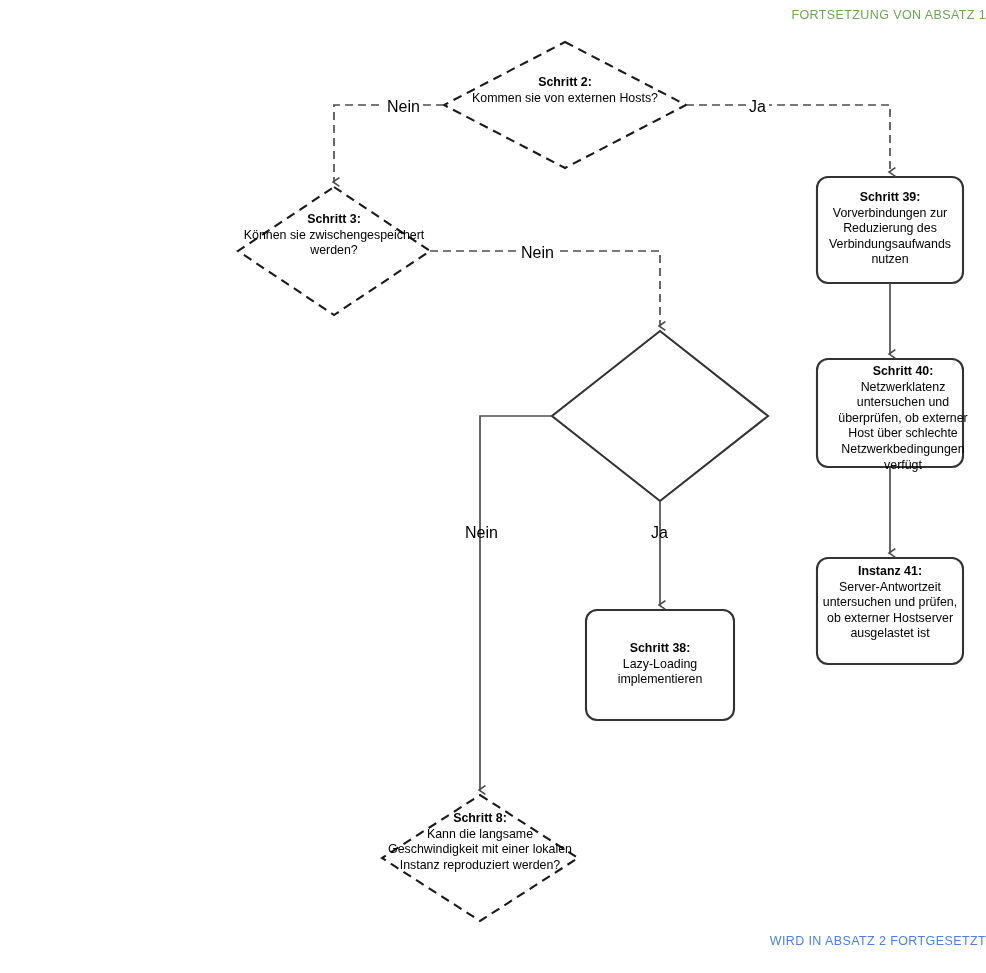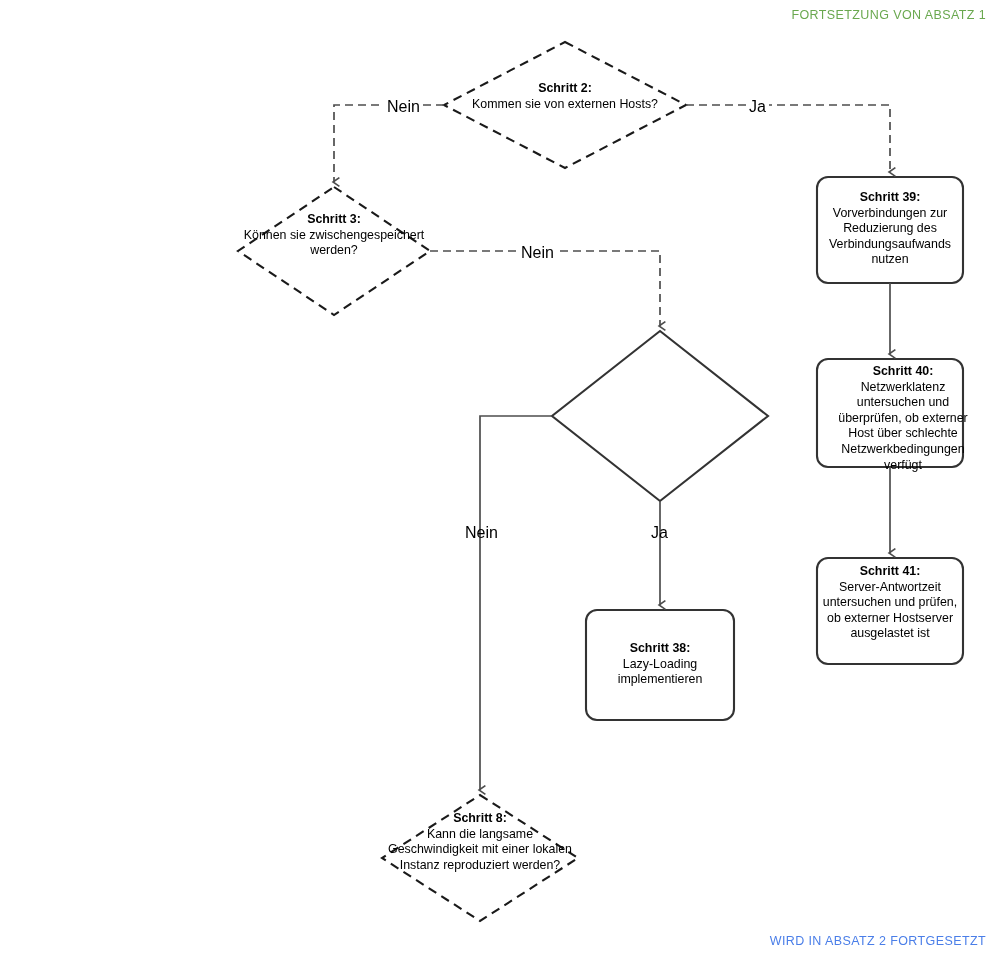--- a/index.html
+++ b/index.html
@@ -109,21 +109,21 @@
 
     <path d="M552,416 L480,416 L480,790" fill="none" stroke="#4d4d4d" stroke-width="1.7" marker-end="url(#arrowSolid)"></path>
 
     <path d="M660,501 L660,605" fill="none" stroke="#4d4d4d" stroke-width="1.7" marker-end="url(#arrowSolid)"></path>
 
     <path d="M890,283 L890,354" fill="none" stroke="#4d4d4d" stroke-width="1.7" marker-end="url(#arrowSolid)"></path>
 
     <path d="M890,467 L890,553" fill="none" stroke="#4d4d4d" stroke-width="1.7" marker-end="url(#arrowSolid)"></path>
   </svg>
 
-  <div class="node-text" style="left:465px; top:81px; width:200px;">
+  <div class="node-text" style="left:465px; top:75px; width:200px;">
     <span class="title">Schritt 2:</span>
     <span class="body">Kommen sie von externen Hosts?</span>
   </div>
 
   <div class="node-text" style="left:239px; top:212px; width:190px;">
     <span class="title">Schritt 3:</span>
     <span class="body">Können sie zwischengespeichert werden?</span>
   </div>
 
 
@@ -136,21 +136,21 @@
     <span class="title">Schritt 39:</span>
     <span class="body">Vorverbindungen zur Reduzierung des Verbindungsaufwands nutzen</span>
   </div>
 
   <div class="node-text" style="left:819px; top:364px; width:142px;padding-left:13px;">
     <span class="title">Schritt 40:</span>
     <span class="body">Netzwerklatenz untersuchen und überprüfen, ob externer Host über schlechte Netzwerkbedingungen verfügt</span>
   </div>
 
   <div class="node-text" style="left:819px; top:564px; width:142px;">
-    <span class="title">Schritt 41:</span>
+    <span class="title">Instanz 41:</span>
     <span class="body">Server-Antwortzeit untersuchen und prüfen, ob externer Hostserver ausgelastet ist</span>
   </div>
 
   <div class="node-text" style="left:385px; top:811px; width:190px;">
     <span class="title">Schritt 8:</span>
     <span class="body">Kann die langsame Geschwindigkeit mit einer lokalen Instanz reproduziert werden?</span>
   </div>
 
   <div class="edge-label" style="left:384px; top:98px;">Nein</div>
 

